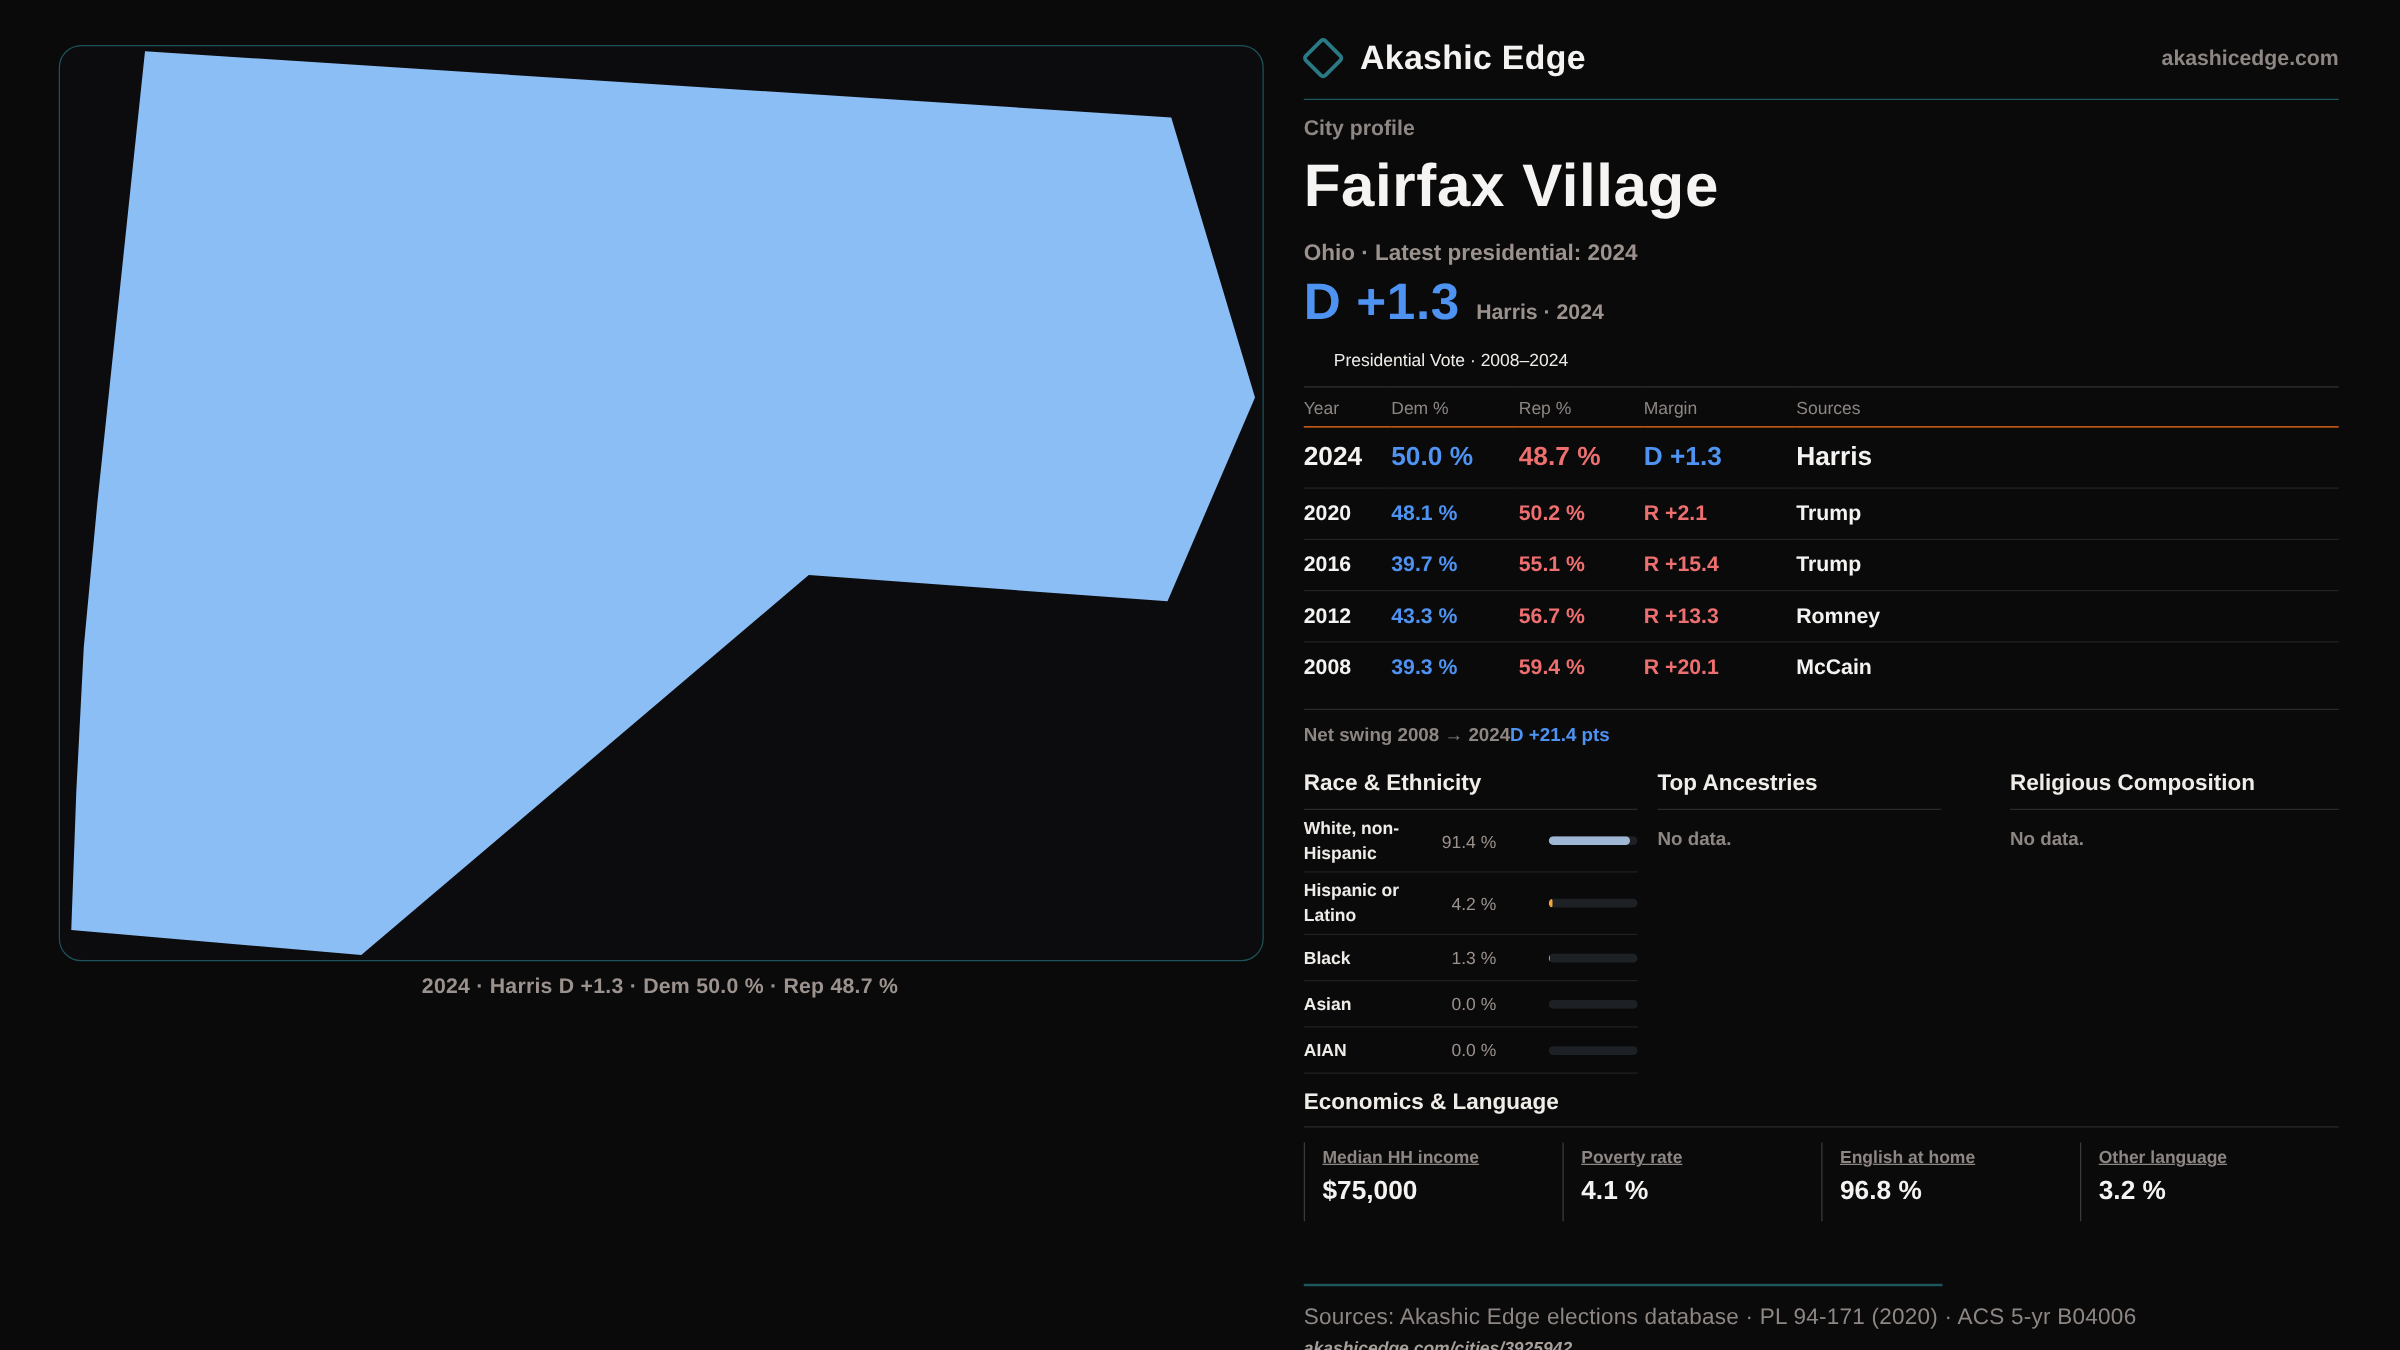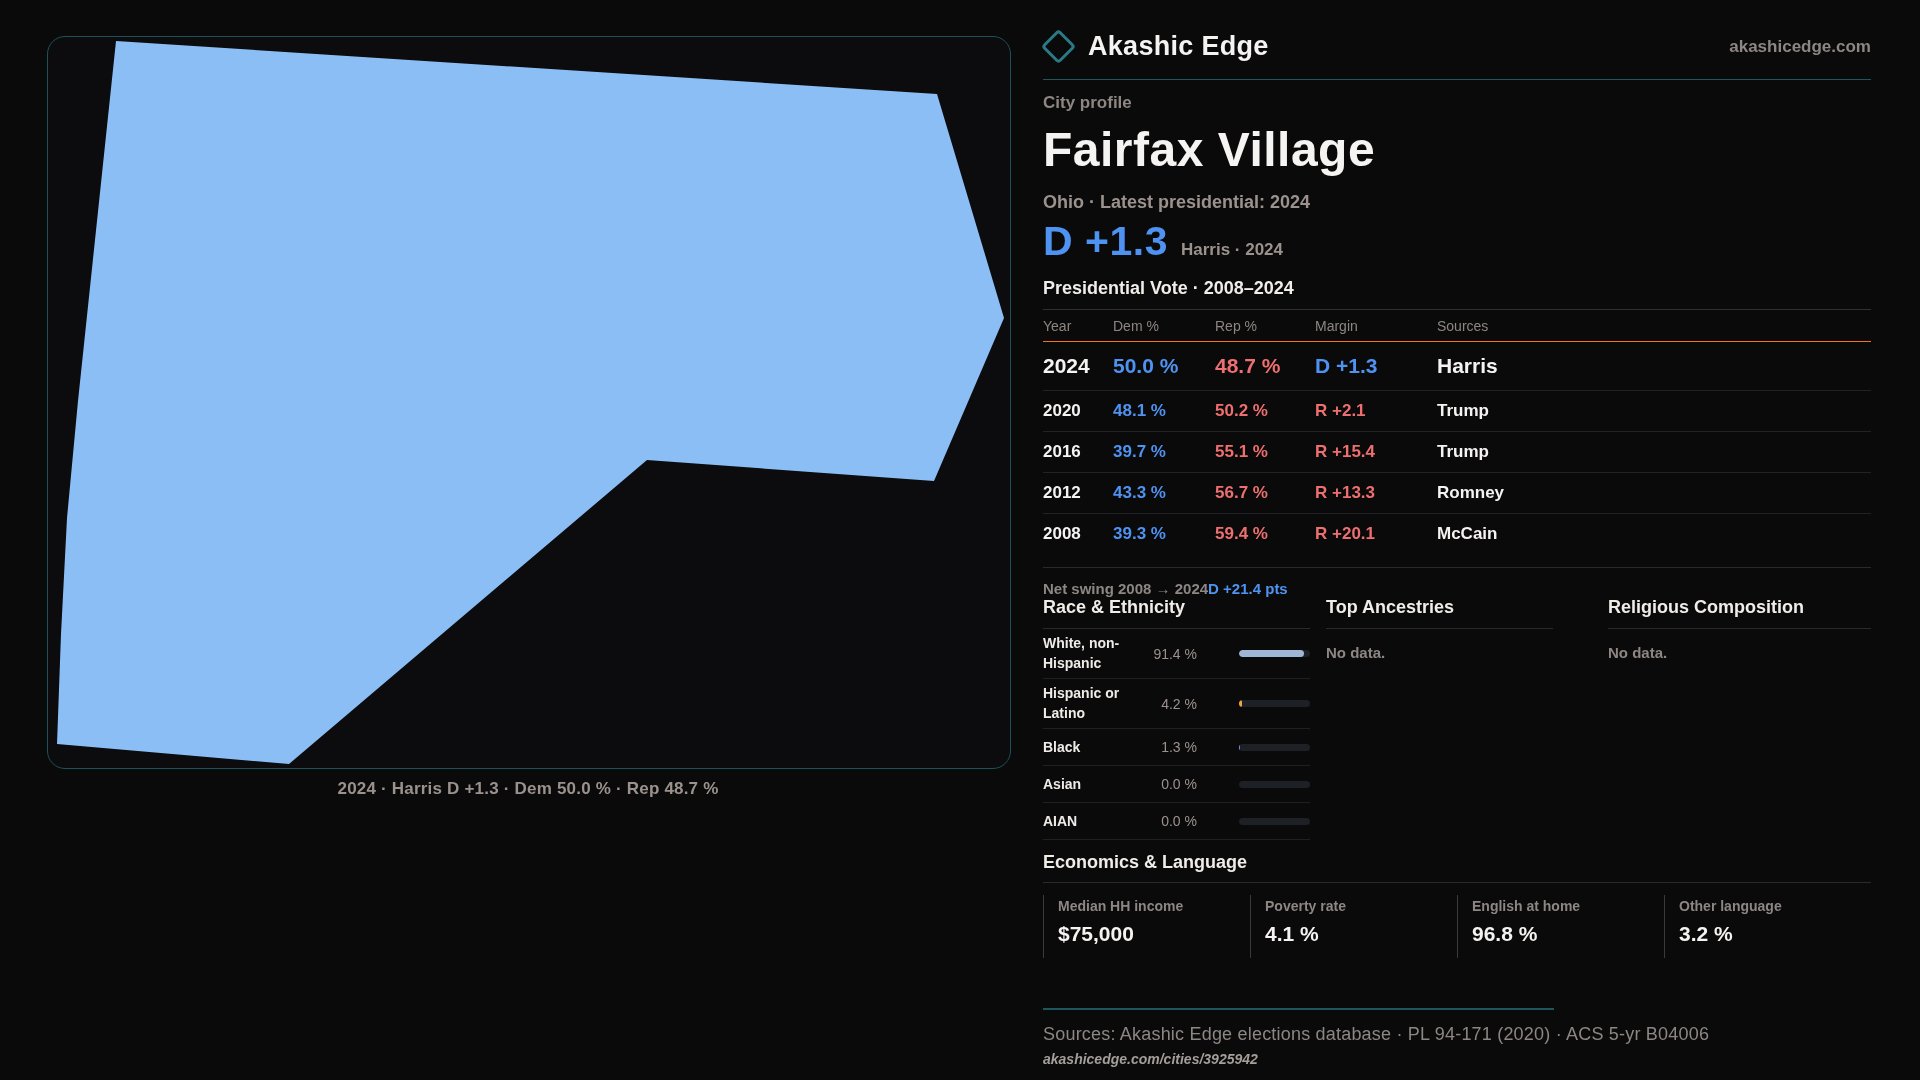--- a/index.html
+++ b/index.html
@@ -27,56 +27,56 @@
        transform:rotate(45deg);margin:0 17px 0 3px;flex:none;}
   .brand-name{font-size:27px;font-weight:bold;color:#f5f3f1;letter-spacing:.3px;}
   .brand-domain{margin-left:auto;font-size:17px;font-weight:bold;color:#8d8682;}
   .kicker{margin-top:13px;font-size:17px;font-weight:600;color:#8d8682;line-height:20px;}
   .title{margin:10px 0 0;font-size:48px;font-weight:bold;color:#f6f4f2;
          letter-spacing:.5px;line-height:54px;}
   .subtitle{margin-top:15px;font-size:18px;font-weight:600;color:#9c928d;line-height:21px;}
   .lead{margin-top:8px;display:flex;align-items:baseline;gap:13px;}
   .lead-margin{font-size:41px;font-weight:bold;color:#4f93f2;line-height:41px;letter-spacing:.5px;}
   .lead-ctx{font-size:17px;font-weight:600;color:#9c928d;}
-  .vt-title{margin-top:16px;font-size:18px;font-weight:bold;color:#f0ede9;line-height:21px;}
+  .vt-title{margin-top:16px;font-size:14px;font-weight:normal;color:#f0ede9;line-height:21px;margin-left:24px;}
   table.votes{width:100%;border-collapse:collapse;margin-top:10px;}
   table.votes th{
     text-align:left;font-weight:500;font-size:14px;color:#8d8682;
     padding:8px 0 7px;border-top:1px solid #303034;border-bottom:1px solid #f97316;
   }
   table.votes td{padding:10px 0;font-size:17px;}
   table.votes tbody tr+tr td{border-top:1px solid #232327;}
   tr.big td{padding:12px 0;font-size:21px;}
   .td-year,.td-winner{font-weight:bold;color:#f5f3f1;}
   .t-dem{color:#4f93f2;font-weight:bold;}
   .t-rep{color:#ee6f6f;font-weight:bold;}
   .netswing{margin-top:13px;border-top:1px solid #2a2a2e;padding-top:12px;
     display:flex;justify-content:flex-start;align-items:baseline;}
   .netswing-label{font-size:15px;font-weight:600;color:#8d8682;}
   .netswing-value{font-size:15px;font-weight:bold;color:#4f93f2;}
-  .cols{display:flex;}
+  .cols{margin-top:19px;display:flex;}
   .col h3{margin:0;font-size:18px;font-weight:bold;color:#f0ede9;line-height:21px;
     padding-bottom:10px;border-bottom:1px solid #2a2a2c;}
   .col-race{width:267px;flex:none;}
   .col-anc{width:227px;flex:none;margin-left:16px;}
   .col-rel{width:263px;flex:none;margin-left:55px;}
   .nodata{margin-top:15px;font-size:15px;font-weight:600;color:#8d8682;}
   .race-row{display:flex;align-items:center;padding:5px 0;min-height:24px;
     border-bottom:1px solid #202024;}
   .race-row.single{padding:6px 0;}
   .race-label{width:104px;font-size:14px;font-weight:600;line-height:1.4;color:#efece8;}
   .race-value{margin-left:auto;font-size:14px;color:#9c928d;white-space:nowrap;}
   .race-track{width:71px;height:7px;background:#1d2024;border-radius:4px;
     margin-left:42px;flex:none;overflow:hidden;}
   .race-fill{height:100%;border-radius:4px;background:#9fb6d4;}
   .econ-title{margin-top:12px;font-size:18px;font-weight:bold;color:#f0ede9;
     line-height:21px;padding-bottom:9px;border-bottom:1px solid #2a2a2c;}
   .cards{margin-top:12px;display:grid;grid-template-columns:repeat(4,1fr);}
   .card{border-left:1px solid #3a3a3e;padding:3px 10px 12px 14px;}
-  .card-label{font-size:14px;font-weight:600;color:#8d8682;}
+  .card-label{font-size:14px;font-weight:600;color:#8d8682;text-decoration:underline;}
   .card-value{margin-top:8px;font-size:21px;font-weight:bold;color:#f5f3f1;}
   .footer{margin-top:50px;}
   .footer-divider{width:511px;height:0;border-top:2px solid #1e565e;}
   .sources{margin-top:14px;font-size:18px;font-weight:500;color:#8d8682;letter-spacing:.2px;}
   .permalink{margin-top:6px;font-size:14px;font-weight:bold;color:#a59e99;font-style:italic;}
 </style>
 </head>
 <body>
 
 <div class="map-panel">

